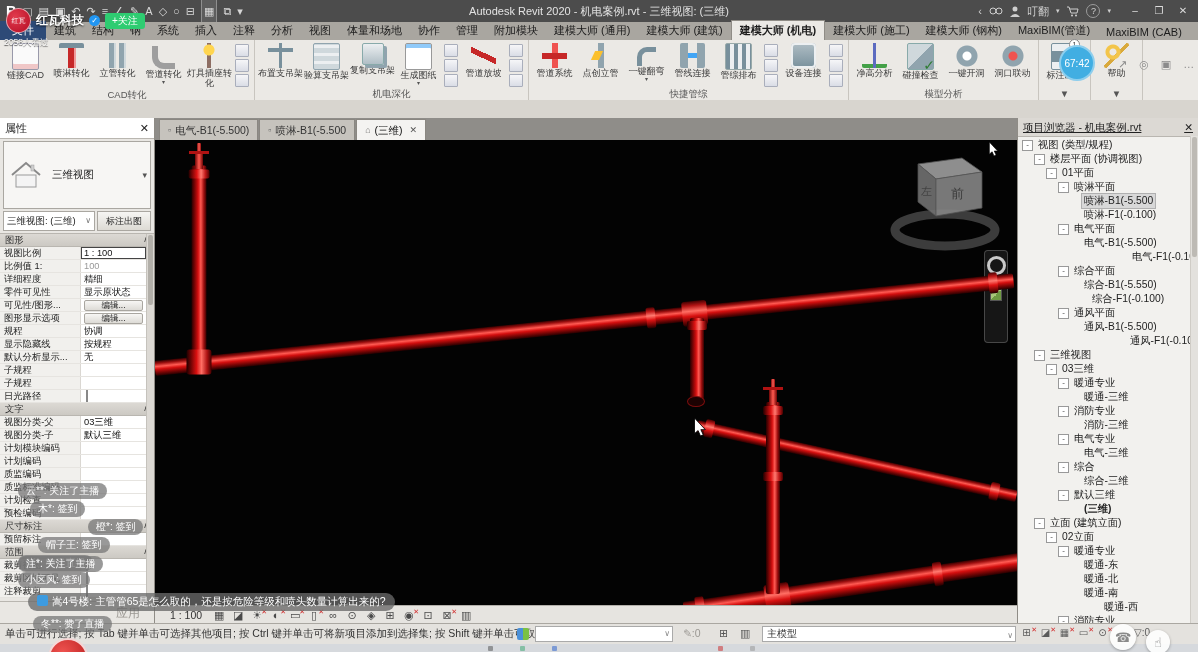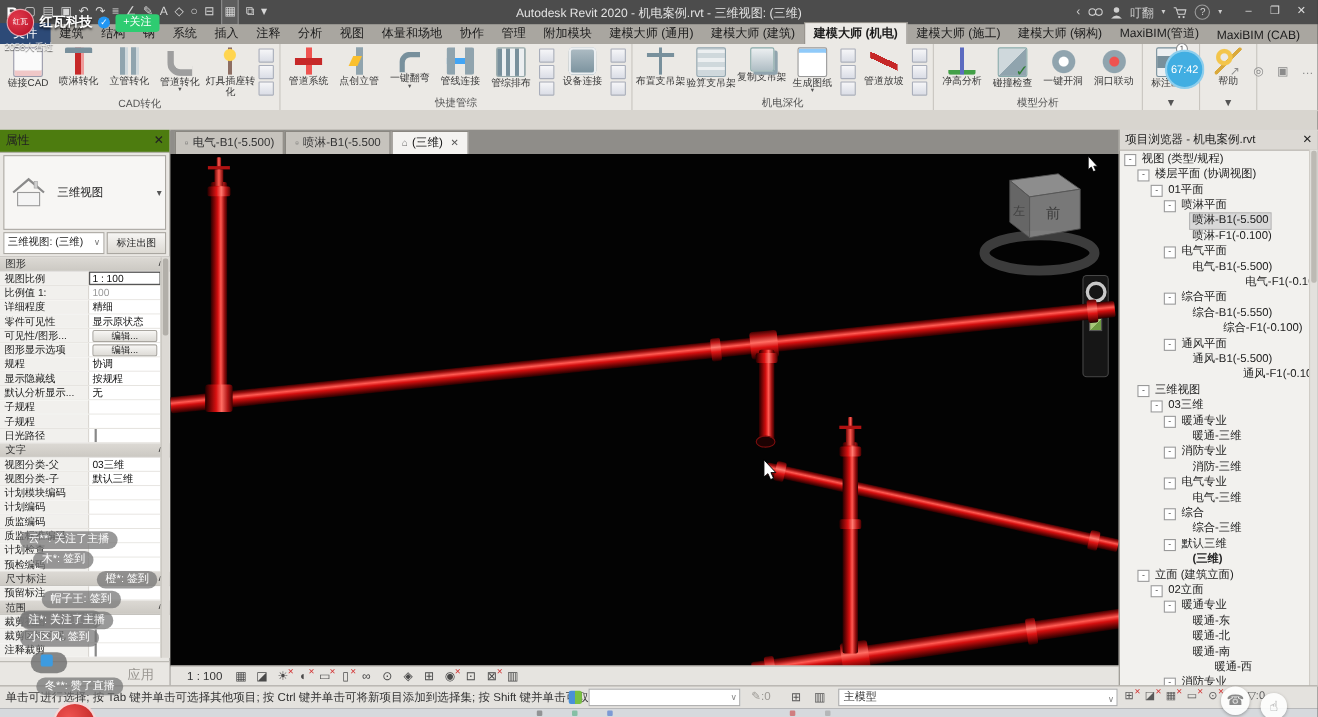--- a/index.html
+++ b/index.html
@@ -54,21 +54,21 @@
   .ric.clash::after{content:"✓";position:absolute;right:-2px;bottom:-4px;color:#2e7d32;font-size:14px;font-weight:bold;}
   .ric.hole{background:radial-gradient(circle at 13px 13px,#fff 4px,#90a4ae 5px 10px,transparent 11px);}
   .ric.linkhole{background:radial-gradient(circle at 13px 13px,#ef5350 4px,#90a4ae 5px 10px,transparent 11px);}
   .ric.print{background:linear-gradient(#eceff1 0 7px,#78909c 7px 18px,#eceff1 18px);border:1px solid #78909c;}
   .ric.print::after{content:"1";position:absolute;right:-3px;top:-5px;width:9px;height:9px;border-radius:50%;background:#fff;border:1px solid #888;font-size:7px;line-height:9px;text-align:center;color:#333;}
   .ric.key{background:radial-gradient(circle at 9px 9px,transparent 3px,#f3c54a 4px 7px,transparent 8px),linear-gradient(-45deg,transparent 0 45%,#d9a93c 45% 55%,transparent 55%);}
   
   .optionsbar{position:absolute;left:0;top:100px;right:0;height:18px;background:#d8d5cf;border-bottom:1px solid #b3b0aa;}
   
   .props{position:absolute;left:0;top:118px;width:154px;bottom:28px;background:#e9e7e3;border-right:1px solid #8f8c86;font-size:10px;}
-  .ptitle{height:20px;line-height:20px;background:#4d7c0f;border-bottom:1px solid #b9b6b0;padding:0 5px;display:flex;justify-content:space-between;color:#222;font-size:11px;}
+  .ptitle{height:20px;line-height:20px;background:#ffffff;border-bottom:1px solid #b9b6b0;padding:0 5px;display:flex;justify-content:space-between;color:#222;font-size:11px;}
   .typebox{margin:2px 3px;height:66px;background:#f7f6f4;border:1px solid #aaa7a1;display:flex;align-items:center;position:relative;}
   .typebox .tname{font-size:10.5px;color:#222;margin-left:4px;}
   .typebox .chev{position:absolute;right:3px;top:28px;color:#555;font-size:9px;}
   .selrow{display:flex;margin:0 3px 2px;height:20px;gap:2px;}
   .selbox{flex:1;border:1px solid #aaa7a1;background:#fff;line-height:18px;padding:0 3px;font-size:9.5px;white-space:nowrap;overflow:hidden;display:flex;justify-content:space-between;color:#222;}
   .edittype{width:52px;border:1px solid #aaa7a1;background:linear-gradient(#f6f5f3,#dddad4);font-size:9px;line-height:18px;text-align:center;color:#222;white-space:nowrap;overflow:hidden;}
   .pgrid{position:relative;background:#fff;border-top:1px solid #b9b6b0;}
   .prow{display:flex;height:12px;line-height:12px;font-size:9.3px;border-bottom:1px solid #e6e4e0;background:#fff;}
   .prow .plabel{width:76px;padding-left:4px;background:#f1f0ed;border-right:1px solid #dad7d2;color:#222;overflow:hidden;white-space:nowrap;}
   .prow .pval{flex:1;padding-left:3px;overflow:hidden;white-space:nowrap;color:#111;}
@@ -105,21 +105,21 @@
   .navdash{width:9px;height:2px;background:#9a9a9a;}
   .navcube{width:10px;height:10px;background:linear-gradient(135deg,#a8c87a 50%,#6f9a43 50%);border:1px solid #555;}
   .cursor{position:absolute;z-index:30;}
   
   .viewbar{position:absolute;left:0;right:0;bottom:0;height:18px;background:#e6e4e0;border-top:1px solid #b3b0aa;display:flex;align-items:center;gap:5px;padding-left:10px;font-size:10px;color:#333;}
   .vscale{border:1px solid transparent;padding:0 4px;font-size:10.5px;}
   .vbi{position:relative;width:14px;height:14px;text-align:center;line-height:14px;font-size:11px;color:#4a4a4a;}
   .vbi .rx{position:absolute;right:-3px;top:-3px;color:#d32f2f;font-size:7px;font-weight:bold;}
   
   .browser{position:absolute;right:0;top:118px;width:180px;bottom:28px;background:#f2f1ee;border-left:1px solid #8f8c86;}
-  .btitle{height:18px;line-height:18px;background:#dcd9d4;border-bottom:1px solid #b9b6b0;padding:0 5px;display:flex;justify-content:space-between;color:#222;font-size:10.5px;white-space:nowrap;overflow:hidden;}
+  .btitle{height:18px;line-height:18px;background:#dcd9d4;border-bottom:1px solid #b9b6b0;padding:0 5px;display:flex;justify-content:space-between;color:#222;font-size:10.5px;white-space:nowrap;overflow:hidden;text-decoration:underline;}
   .btree{position:absolute;left:0;right:7px;top:18px;bottom:0;overflow:hidden;padding-top:2px;}
   .titem{height:14px;line-height:14px;font-size:10.3px;white-space:nowrap;color:#222;display:flex;align-items:center;}
   .tbox{flex:none;width:9px;height:9px;border:1px solid #999;background:#fff;font-size:8px;line-height:7px;text-align:center;margin-right:3px;color:#444;}
   .tspacer{flex:none;width:12px;}
   .titem .lab{padding:0 2px;}
   .titem.sel .lab{background:#d8d8d8;outline:1px solid #b0b0b0;}
   .titem.bold .lab{font-weight:bold;}
   .bscroll{position:absolute;right:0;top:18px;bottom:0;width:7px;background:#e3e1dd;border-left:1px solid #cfccc6;}
   .bscroll .thumb{margin:1px;height:120px;background:#bdbab4;border-radius:2px;}
   
@@ -257,20 +257,56 @@
             <div class="rsmall"></div>
             <div class="rsmall"></div>
             <div class="rsmall"></div>
           </div>
         </div>
         <div class="rglabel">CAD转化</div>
       </div>
       <div class="rgroup">
         <div class="rbtns">
           <div class="rbtn">
+            <div class="ric hanger"></div>
+            <div class="rlbl">布置支吊架</div>
+          </div>
+          <div class="rbtn">
+            <div class="ric calc"></div>
+            <div class="rlbl">验算支吊架</div>
+          </div>
+          <div class="rbtn">
+            <div class="ric copy"></div>
+            <div class="rlbl">复制支吊架</div>
+          </div>
+          <div class="rbtn">
+            <div class="ric sheet"></div>
+            <div class="rlbl">生成图纸</div>
+            <div class="rdd">▾</div>
+          </div>
+          <div class="rstack">
+            <div class="rsmall"></div>
+            <div class="rsmall"></div>
+            <div class="rsmall"></div>
+          </div>
+          <div class="rbtn">
+            <div class="ric slope"></div>
+            <div class="rlbl">管道放坡</div>
+          </div>
+          <div class="rstack">
+            <div class="rsmall"></div>
+            <div class="rsmall"></div>
+            <div class="rsmall"></div>
+          </div>
+        </div>
+        <div class="rglabel">机电深化</div>
+      </div>
+      <div class="rgroup">
+        <div class="rbtns">
+          <div class="rbtn">
             <div class="ric system"></div>
             <div class="rlbl">管道系统</div>
           </div>
           <div class="rbtn">
             <div class="ric bolt"></div>
             <div class="rlbl">点创立管</div>
           </div>
           <div class="rbtn">
             <div class="ric bend"></div>
             <div class="rlbl">一键翻弯</div>
@@ -293,56 +329,20 @@
             <div class="ric device"></div>
             <div class="rlbl">设备连接</div>
           </div>
           <div class="rstack">
             <div class="rsmall"></div>
             <div class="rsmall"></div>
             <div class="rsmall"></div>
           </div>
         </div>
         <div class="rglabel">快捷管综</div>
-      </div>
-      <div class="rgroup">
-        <div class="rbtns">
-          <div class="rbtn">
-            <div class="ric hanger"></div>
-            <div class="rlbl">布置支吊架</div>
-          </div>
-          <div class="rbtn">
-            <div class="ric calc"></div>
-            <div class="rlbl">验算支吊架</div>
-          </div>
-          <div class="rbtn">
-            <div class="ric copy"></div>
-            <div class="rlbl">复制支吊架</div>
-          </div>
-          <div class="rbtn">
-            <div class="ric sheet"></div>
-            <div class="rlbl">生成图纸</div>
-            <div class="rdd">▾</div>
-          </div>
-          <div class="rstack">
-            <div class="rsmall"></div>
-            <div class="rsmall"></div>
-            <div class="rsmall"></div>
-          </div>
-          <div class="rbtn">
-            <div class="ric slope"></div>
-            <div class="rlbl">管道放坡</div>
-          </div>
-          <div class="rstack">
-            <div class="rsmall"></div>
-            <div class="rsmall"></div>
-            <div class="rsmall"></div>
-          </div>
-        </div>
-        <div class="rglabel">机电深化</div>
       </div>
       <div class="rgroup">
         <div class="rbtns">
           <div class="rbtn">
             <div class="ric height"></div>
             <div class="rlbl">净高分析</div>
           </div>
           <div class="rbtn">
             <div class="ric clash"></div>
             <div class="rlbl">碰撞检查</div>
@@ -692,21 +692,21 @@
           <span class="lab">电气-F1(-0.100)</span>
         </div>
         <div class="titem" style="padding-left: 40px;">
           <span class="tbox">-</span>
           <span class="lab">综合平面</span>
         </div>
         <div class="titem" style="padding-left: 52px;">
           <span class="tspacer"></span>
           <span class="lab">综合-B1(-5.550)</span>
         </div>
-        <div class="titem" style="padding-left: 80px; align-items: flex-end;">
+        <div class="titem" style="padding-left: 60px; align-items: flex-end;">
           <span class="tspacer"></span>
           <span class="lab">综合-F1(-0.100)</span>
         </div>
         <div class="titem" style="padding-left: 40px;">
           <span class="tbox">-</span>
           <span class="lab">通风平面</span>
         </div>
         <div class="titem" style="padding-left: 52px;">
           <span class="tspacer"></span>
           <span class="lab">通风-B1(-5.500)</span>
@@ -848,19 +848,19 @@
       <div class="pill" style="left: 18px; top: 483px;">云**: 关注了主播</div>
       <div class="pill" style="left: 30px; top: 501px;">木*: 签到</div>
       <div class="pill" style="left: 88px; top: 519px;">橙*: 签到</div>
       <div class="pill" style="left: 38px; top: 537px;">帽子王: 签到</div>
       <div class="pill" style="left: 18px; top: 555px;">晓*: 赞了直播</div>
       <div class="pill" style="left: 18px; top: 572px;">小区风: 签到</div>
       <div class="pill" style="left: 18px; top: 556px;">注*: 关注了主播</div>
       <div class="pill" style="left: 33px; top: 616px;">冬**: 赞了直播</div>
     </div>
   <div class="question" style="left:28px;top:593px;">
-    <span class="qchip"></span>
+    <span class="qchip"></span><span>嵩4号楼: 主管管65是怎么取的，还是按危险等级和喷头数量计算出来的?</span>
   </div>
   <div class="avatar-clip"></div>
   <div class="fab" style="left:1110px;top:624px;width:26px;height:26px;font-size:13px">☎</div>
   <div class="fab" style="left:1146px;top:630px;width:24px;height:24px;font-size:13px">☝</div>
 
 </div>
 
 </body></html>

